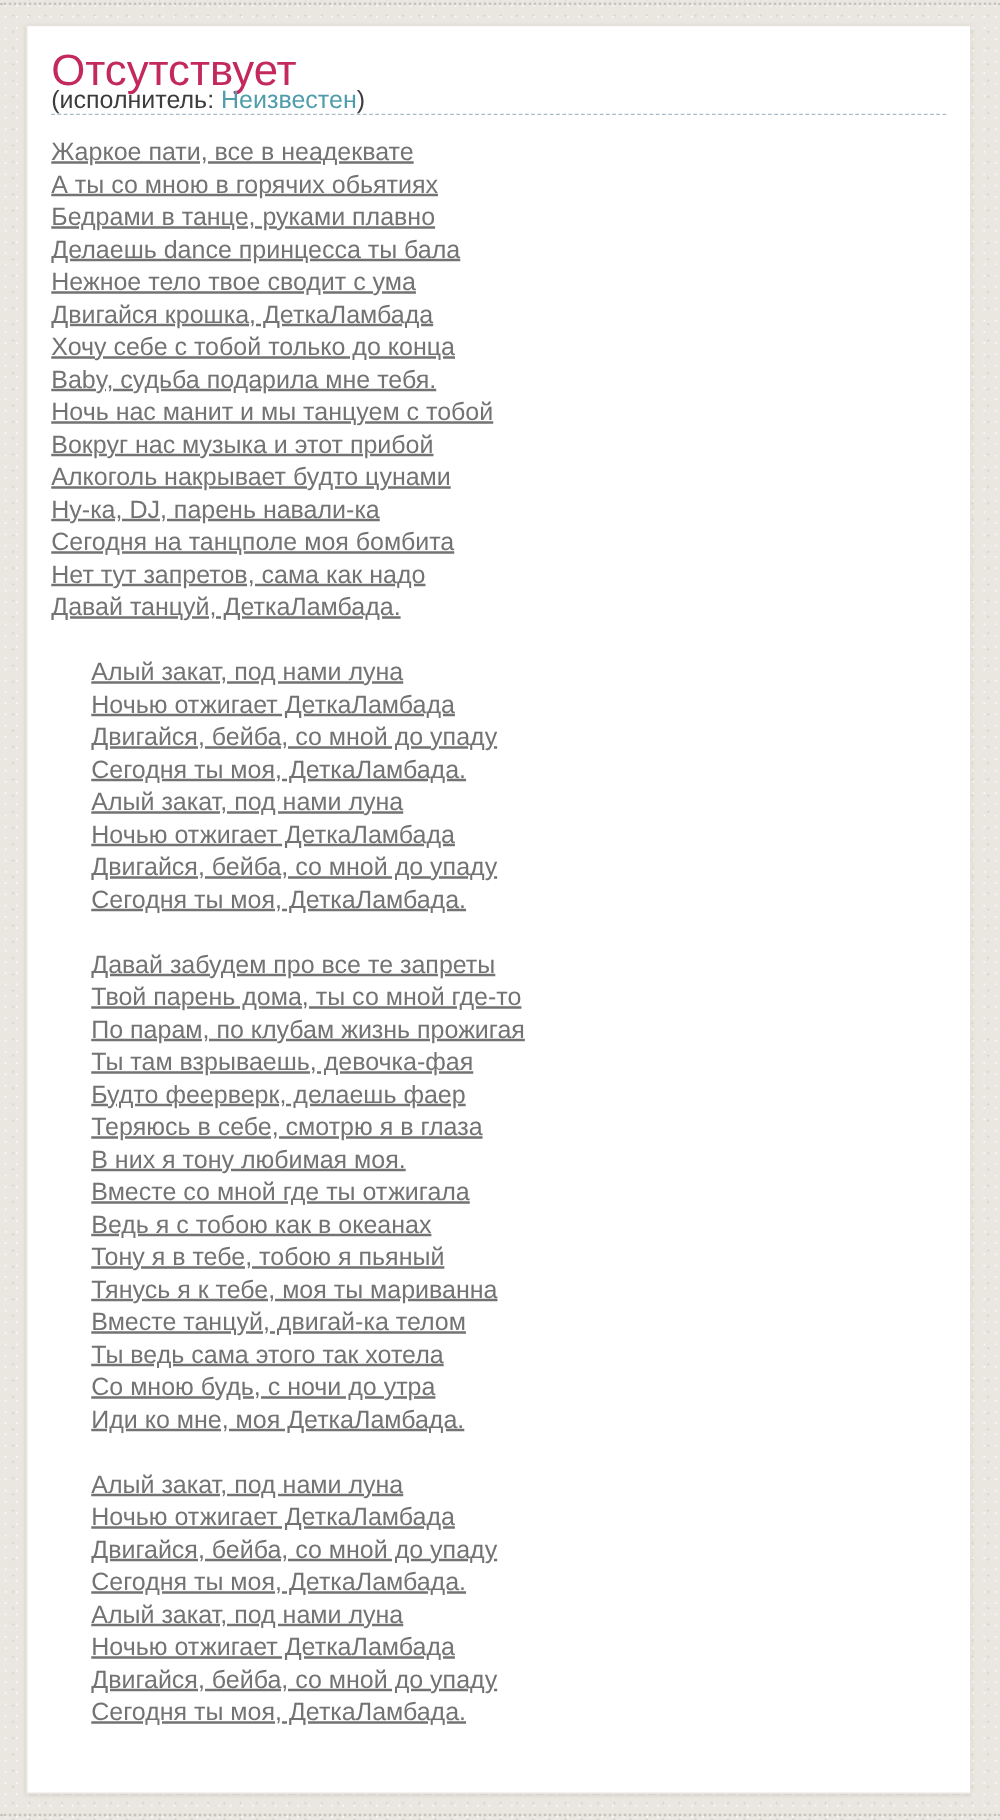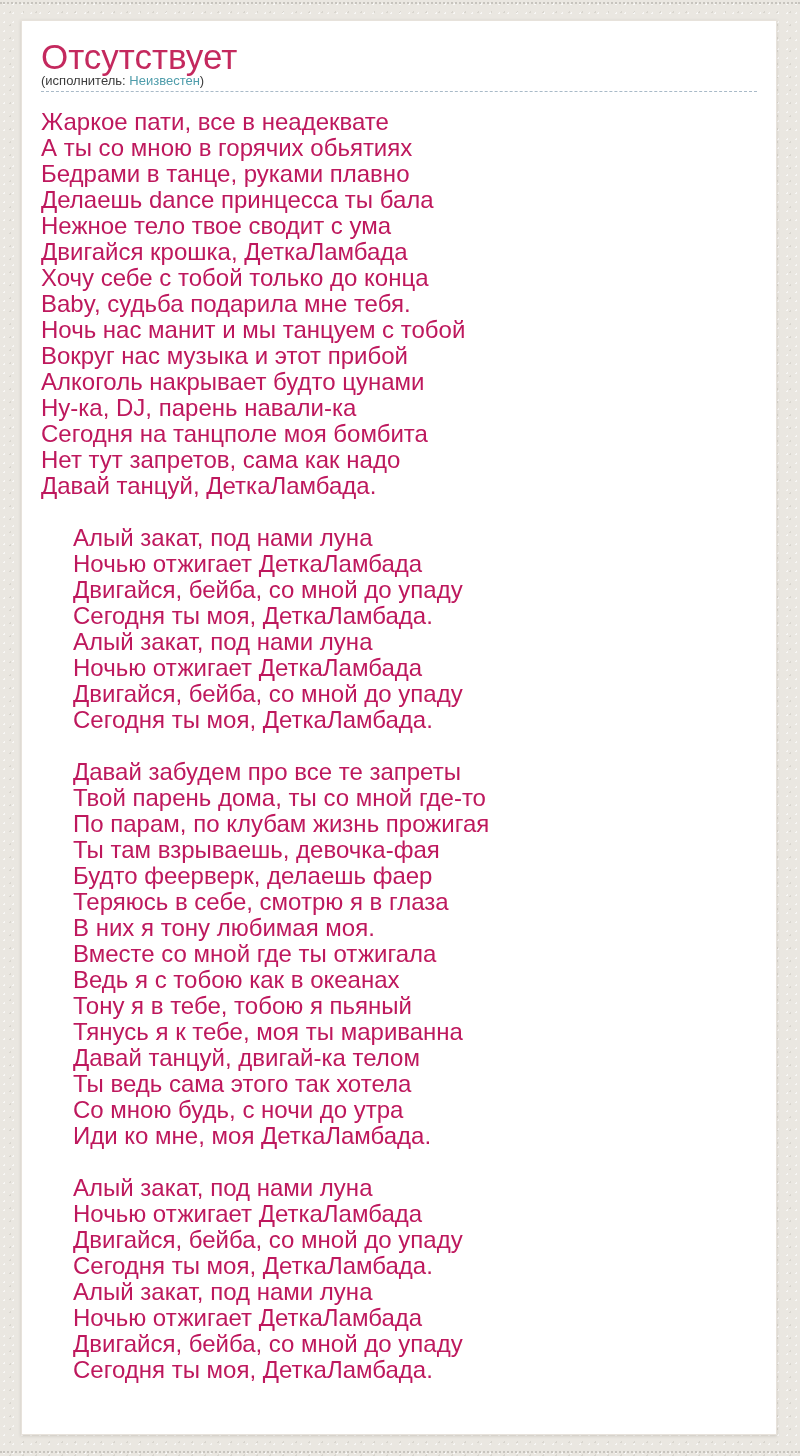--- a/index.html
+++ b/index.html
@@ -43,35 +43,36 @@
     padding: 22px 19px 30px 19px;
   }
   .page-title {
     margin: 0;
     font-size: 35px;
     line-height: 28px;
     font-weight: 400;
     letter-spacing: 0;
   }
   .artist-line {
-    font-size: 13px;
+    font-size: 20px;
     line-height: 19px;
     color: #3c3c3c;
     padding-bottom: 1px;
     border-bottom: 1px dashed #a9bac8;
   }
   .artist-link {
     text-decoration: none;
     cursor: pointer;
   }
   .lyrics {
     margin-top: 17px;
-    font-size: 24px;
+    font-size: 20px;
     line-height: 26px;
-    color: #be185d;
+    color: #737373;
+    text-decoration: underline;
   }
   .stanza + .stanza { margin-top: 26px; margin-left: 32px; }
   .lyric-line { white-space: pre; }
 </style>
 </head>
 <body>
 
 <div class="page-bg">
   <div class="dotted-line top"></div>
 
@@ -113,21 +114,21 @@
           <div class="lyric-line">Твой парень дома, ты со мной где-то</div>
           <div class="lyric-line">По парам, по клубам жизнь прожигая</div>
           <div class="lyric-line">Ты там взрываешь, девочка-фая</div>
           <div class="lyric-line">Будто феерверк, делаешь фаер</div>
           <div class="lyric-line">Теряюсь в себе, смотрю я в глаза</div>
           <div class="lyric-line">В них я тону любимая моя.</div>
           <div class="lyric-line">Вместе со мной где ты отжигала</div>
           <div class="lyric-line">Ведь я с тобою как в океанах</div>
           <div class="lyric-line">Тону я в тебе, тобою я пьяный</div>
           <div class="lyric-line">Тянусь я к тебе, моя ты мариванна</div>
-          <div class="lyric-line">Давай танцуй, двигай-ка телом</div>
+          <div class="lyric-line">Вместе танцуй, двигай-ка телом</div>
           <div class="lyric-line">Ты ведь сама этого так хотела</div>
           <div class="lyric-line">Со мною будь, с ночи до утра</div>
           <div class="lyric-line">Иди ко мне, моя ДеткаЛамбада.</div>
         </div>
         <div class="stanza">
           <div class="lyric-line">Алый закат, под нами луна</div>
           <div class="lyric-line">Ночью отжигает ДеткаЛамбада</div>
           <div class="lyric-line">Двигайся, бейба, со мной до упаду</div>
           <div class="lyric-line">Сегодня ты моя, ДеткаЛамбада.</div>
           <div class="lyric-line">Алый закат, под нами луна</div>

